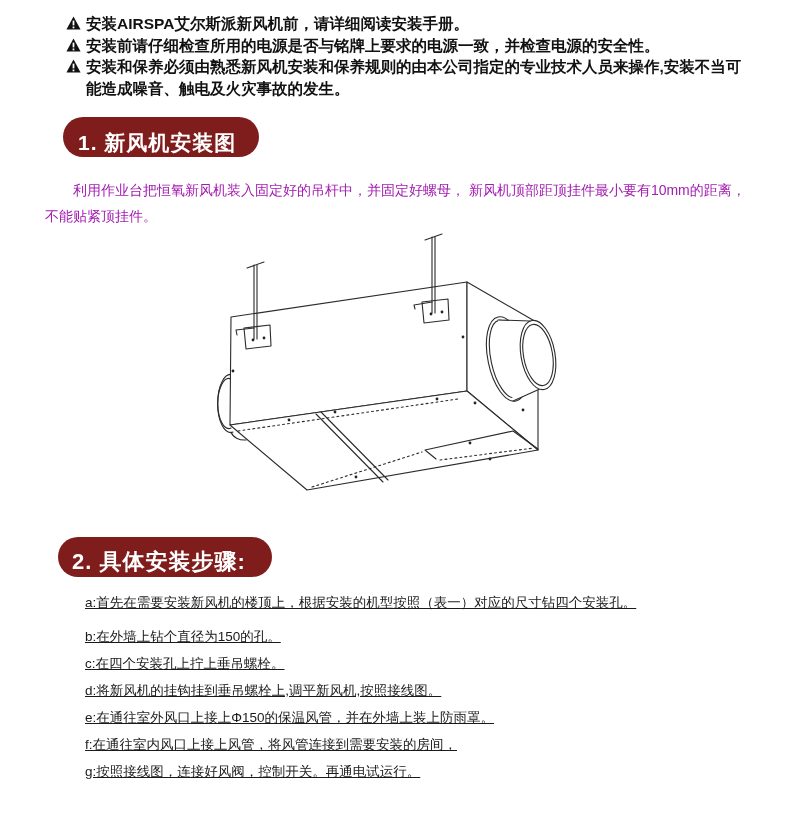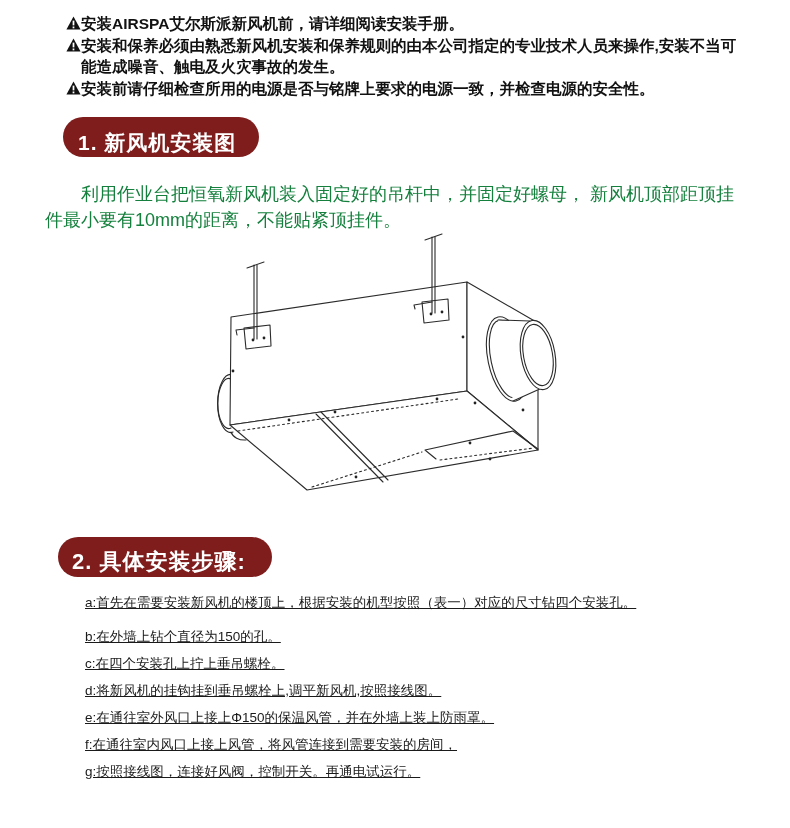--- a/index.html
+++ b/index.html
@@ -6,35 +6,35 @@
   .page{
     position:relative;
     width:790px;height:828px;
     background:#ffffff;
     font-family:"Liberation Sans","DejaVu Sans",sans-serif;
     color:#111111;
     overflow:hidden;
   }
   
   .warnings{position:absolute;left:66px;top:13px;width:682px;}
-  .warning{display:flex;align-items:flex-start;
+  .warning{display:flex;align-items:flex-start;gap:5px;
     font-weight:bold;font-size:15.5px;line-height:21.5px;color:#111;}
   .warn-icon{flex:0 0 auto;width:15px;height:14px;margin-top:3px;}
   
   .section-pill{position:absolute;box-sizing:border-box;
     background:#7f1d1d;color:#ffffff;font-weight:bold;
     display:flex;align-items:flex-end;border-radius:21px;
     letter-spacing:1px;}
   .pill-1{left:63px;top:117px;width:196px;height:40px;
     font-size:21px;padding-left:15px;}
   .pill-2{left:58px;top:537px;width:214px;height:40px;
     font-size:22px;padding-left:14px;}
   
   .intro{position:absolute;left:45px;top:163px;width:703px;
-    font-size:18px;line-height:26px;text-indent:2em;color:#15803d;}
+    font-size:14px;line-height:26px;text-indent:2em;color:#a21caf;}
   
   .diagram{position:absolute;left:200px;top:226px;width:400px;height:295px;}
   
   .steps{position:absolute;left:85px;top:595px;width:665px;
     font-size:13.5px;line-height:15px;color:#1a1a1a;text-decoration:underline;}
   .step{margin-bottom:12px;}
   .step.gap-lg{margin-bottom:19px;}
   .step.gap-md{}
 </style>
 </head>
@@ -50,29 +50,29 @@
         <rect x="10.6" y="16.6" width="2.8" height="2.9" fill="#fff"></rect>
       </svg>
       <span>安装AIRSPA艾尔斯派新风机前，请详细阅读安装手册。</span>
     </div>
     <div class="warning">
       <svg class="warn-icon" viewBox="0 0 24 22">
         <path d="M12 0.5 L23.3 21.5 H0.7 Z" fill="#111"></path>
         <rect x="10.6" y="7.2" width="2.8" height="7.6" fill="#fff"></rect>
         <rect x="10.6" y="16.6" width="2.8" height="2.9" fill="#fff"></rect>
       </svg>
-      <span>安装和保养必须由熟悉新风机安装和保养规则的由本公司指定的专业技术人员来操作,安装不当可能造成噪音、触电及火灾事故的发生。</span>
+      <span>安装前请仔细检查所用的电源是否与铭牌上要求的电源一致，并检查电源的安全性。</span>
     </div>
     <div class="warning">
       <svg class="warn-icon" viewBox="0 0 24 22">
         <path d="M12 0.5 L23.3 21.5 H0.7 Z" fill="#111"></path>
         <rect x="10.6" y="7.2" width="2.8" height="7.6" fill="#fff"></rect>
         <rect x="10.6" y="16.6" width="2.8" height="2.9" fill="#fff"></rect>
       </svg>
-      <span>安装前请仔细检查所用的电源是否与铭牌上要求的电源一致，并检查电源的安全性。</span>
+      <span>安装和保养必须由熟悉新风机安装和保养规则的由本公司指定的专业技术人员来操作,安装不当可能造成噪音、触电及火灾事故的发生。</span>
     </div>
   </div>
 
   <div class="section-pill pill-1">
     <span>1.  新风机安装图</span>
   </div>
 
   <p class="intro">利用作业台把恒氧新风机装入固定好的吊杆中，并固定好螺母， 新风机顶部距顶挂件最小要有10mm的距离，不能贴紧顶挂件。</p>
 
   <svg class="diagram" viewBox="0 0 400 295" width="400" height="295">

